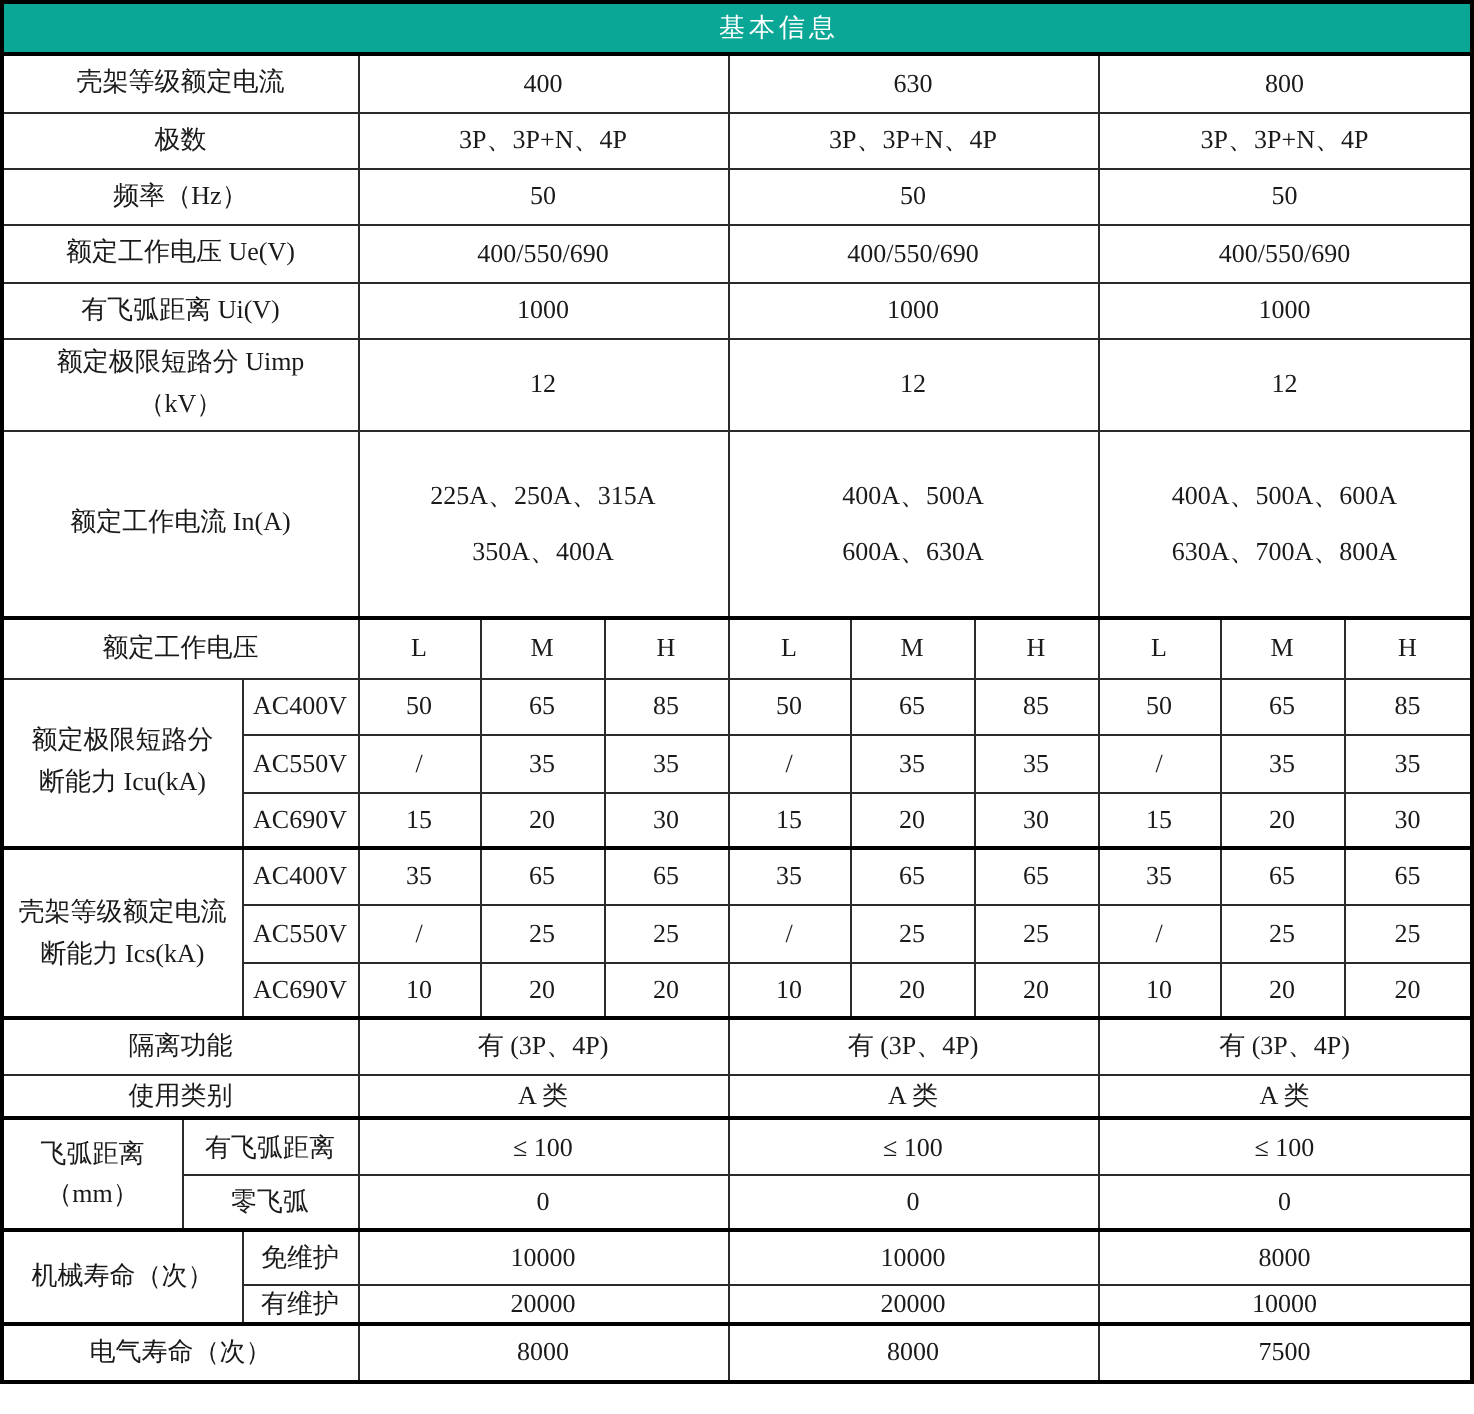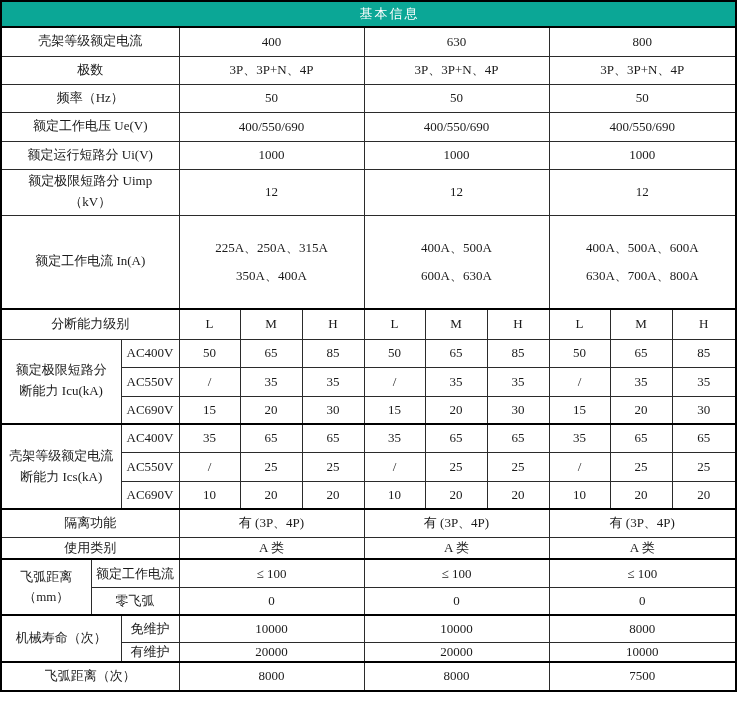--- a/index.html
+++ b/index.html
@@ -77,21 +77,21 @@
     <td colspan="3">50</td>
     <td colspan="3">50</td>
   </tr>
   <tr style="height:29px">
     <td colspan="3" class="lbl">额定工作电压 Ue(V)</td>
     <td colspan="3">400/550/690</td>
     <td colspan="3">400/550/690</td>
     <td colspan="3">400/550/690</td>
   </tr>
   <tr style="height:28px">
-    <td colspan="3" class="lbl">额定运行短路分 Ui(V)</td>
+    <td colspan="3" class="lbl">有飞弧距离 Ui(V)</td>
     <td colspan="3">1000</td>
     <td colspan="3">1000</td>
     <td colspan="3">1000</td>
   </tr>
   <tr style="height:46px">
     <td colspan="3" class="lbl">额定极限短路分 Uimp
 （kV）</td>
     <td colspan="3">12</td>
     <td colspan="3">12</td>
     <td colspan="3">12</td>
@@ -100,21 +100,21 @@
     <td colspan="3" class="lbl">额定工作电流 In(A)</td>
     <td colspan="3" class="ml">225A、250A、315A
 350A、400A</td>
     <td colspan="3" class="ml">400A、500A
 600A、630A</td>
     <td colspan="3" class="ml">400A、500A、600A
 630A、700A、800A</td>
   </tr>
 
   <tr class="thick" style="height:30px">
-    <td colspan="3" class="lbl">分断能力级别</td>
+    <td colspan="3" class="lbl">额定工作电压</td>
     <td class="grade">L</td>
     <td class="grade">M</td>
     <td class="grade">H</td>
     <td class="grade">L</td>
     <td class="grade">M</td>
     <td class="grade">H</td>
     <td class="grade">L</td>
     <td class="grade">M</td>
     <td class="grade">H</td>
   </tr>
@@ -207,21 +207,21 @@
   <tr style="height:14px">
     <td colspan="3" class="lbl">使用类别</td>
     <td colspan="3">A 类</td>
     <td colspan="3">A 类</td>
     <td colspan="3">A 类</td>
   </tr>
 
   <tr class="thick" style="height:28px">
     <td rowspan="2" class="lbl">飞弧距离
 （mm）</td>
-    <td colspan="2" class="sub">额定工作电流</td>
+    <td colspan="2" class="sub">有飞弧距离</td>
     <td colspan="3">≤ 100</td>
     <td colspan="3">≤ 100</td>
     <td colspan="3">≤ 100</td>
   </tr>
   <tr style="height:28px">
     <td colspan="2" class="sub">零飞弧</td>
     <td colspan="3">0</td>
     <td colspan="3">0</td>
     <td colspan="3">0</td>
   </tr>
@@ -234,19 +234,19 @@
     <td colspan="3">8000</td>
   </tr>
   <tr style="height:16px">
     <td class="sub">有维护</td>
     <td colspan="3">20000</td>
     <td colspan="3">20000</td>
     <td colspan="3">10000</td>
   </tr>
 
   <tr class="thick" style="height:29px">
-    <td colspan="3" class="lbl">飞弧距离（次）</td>
+    <td colspan="3" class="lbl">电气寿命（次）</td>
     <td colspan="3">8000</td>
     <td colspan="3">8000</td>
     <td colspan="3">7500</td>
   </tr>
 </tbody>
   </table>
 
 </body></html>

